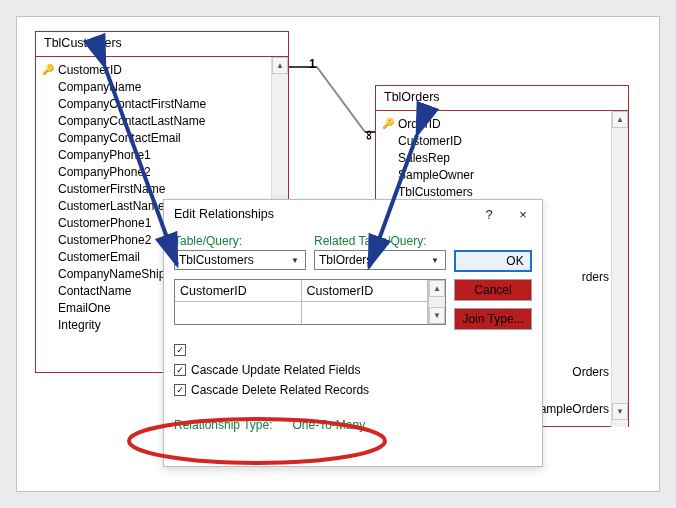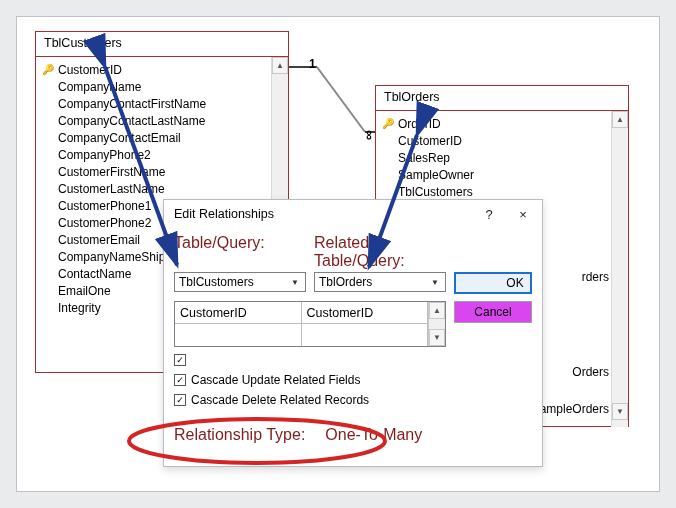--- a/index.html
+++ b/index.html
@@ -74,21 +74,21 @@
     padding:0 2px 0 10px;
     font-size:12.5px;
   }
   .dlg .titlebar .t { flex:1; }
   .dlg .tbtn {
     width:34px; height:22px;
     display:flex; align-items:center; justify-content:center;
     font-size:13px; color:#222;
   }
   .dlg .content { position:relative; padding:6px 10px 10px 10px; }
-  .lbl { font-size:16px; color:#7f1d1d; }
+  .lbl { font-size:12px; color:#15803d; }
 
   .combo {
     height:20px;
     border:1px solid #7a7f86;
     background:#fff;
     display:flex; align-items:center;
     padding:0 2px 0 4px;
     font-size:12px;
   }
   .combo .ctxt { flex:1; overflow:hidden; white-space:nowrap; }
@@ -134,21 +134,21 @@
   .chk .box {
     width:12px; height:12px;
     border:1px solid #555;
     margin-right:5px;
     display:flex; align-items:center; justify-content:center;
     font-size:9px; color:#000; line-height:1;
   }
 
   .btn {
     width:78px; height:22px;
-    background:#d946ef;
+    background:#b91c1c;
     border:1px solid #9da0a5;
     display:flex; align-items:center; justify-content:center;
     font-size:12px;
     margin-bottom:7px;
   }
   .btn.focus { border:1px solid #1a71d1; box-shadow: inset 0 0 0 1px #1a71d1; background:#e9f1fb;padding-left:44px; }
 
   .relline {
     display:flex; align-items:center;
     height:24px; gap:20px;
@@ -178,20 +178,24 @@
             <span class="key"></span>
             <span class="fld">CompanyContactFirstName</span>
           </div>
         <div class="row">
             <span class="key"></span>
             <span class="fld">CompanyContactLastName</span>
           </div>
         <div class="row">
             <span class="key"></span>
             <span class="fld">CompanyContactEmail</span>
+          </div>
+        <div class="row">
+            <span class="key"></span>
+            <span class="fld">CompanyPhone1</span>
           </div>
         <div class="row">
             <span class="key"></span>
             <span class="fld">CompanyPhone2</span>
           </div>
         <div class="row">
             <span class="key"></span>
             <span class="fld">CustomerFirstName</span>
           </div>
         <div class="row">
@@ -335,20 +339,21 @@
               </div>
             </div>
             <div class="gscroll">
               <div class="gsbtn">▲</div>
               <div class="gsbtn">▼</div>
             </div>
           </div>
         </div>
         <div style="width:78px;">
           <div class="btn">Cancel</div>
+          <div class="btn">Join Type...</div>
         </div>
       </div>
 
       <div style="display:flex; gap:8px; margin-top:2px;">
         <div style="flex:1;">
           <div class="chk">
             <span class="box">✓</span>
           </div>
           <div class="chk">
             <span class="box">✓</span>

